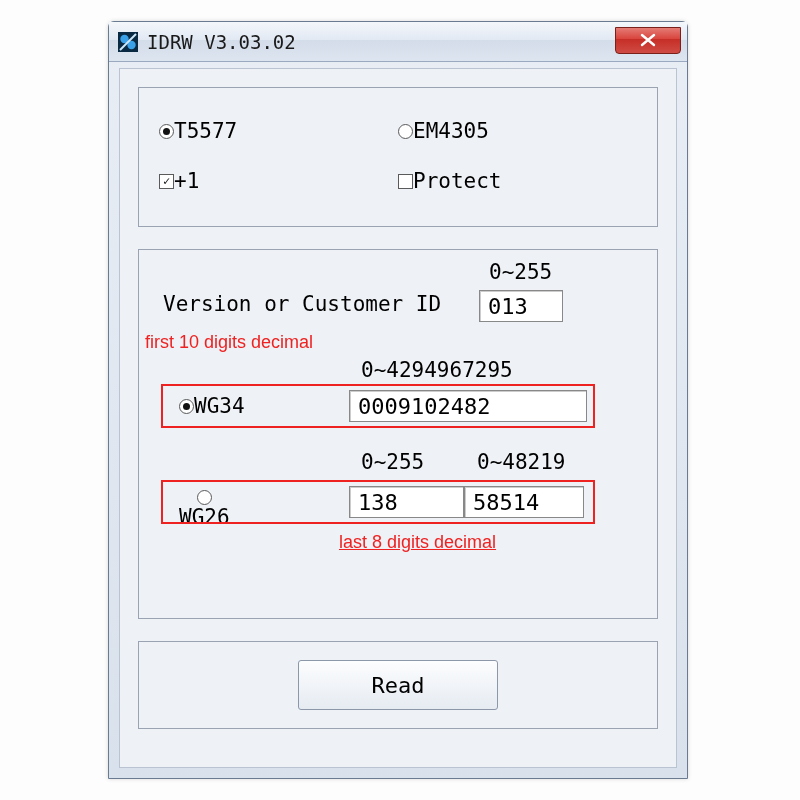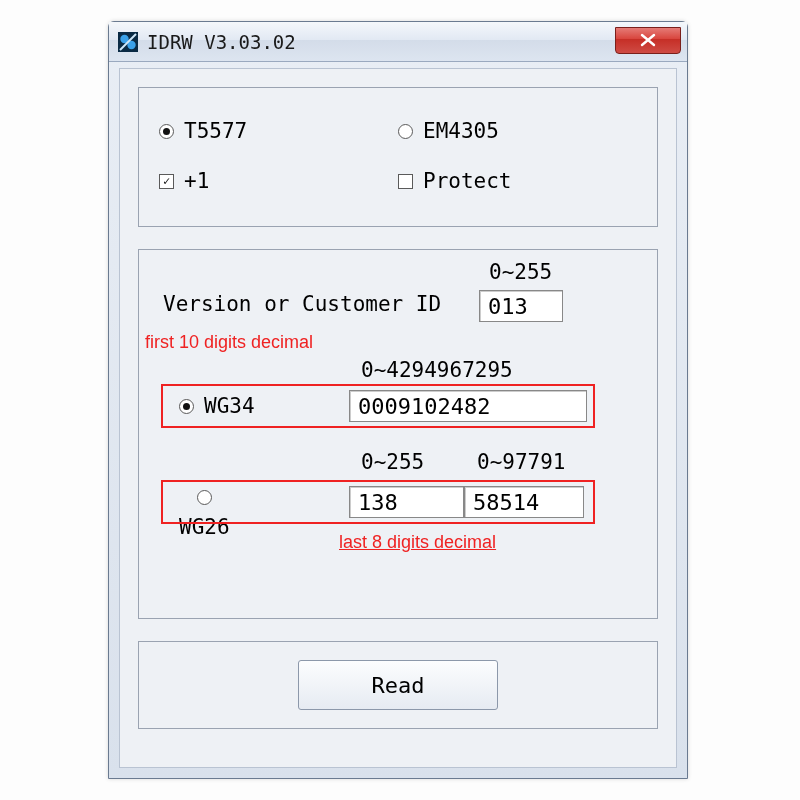--- a/index.html
+++ b/index.html
@@ -77,21 +77,21 @@
       background: #eef1f5;
       padding: 18px 20px;
       margin-bottom: 22px;
     }
     .group-top { height: 140px; }
     .group-mid { height: 370px; position: relative; }
     .group-btm { height: 88px; display:flex; align-items:center; gap: 16px; justify-content:center; padding: 16px 20px; margin-bottom:0;}
     .row { display:flex; align-items:center; height: 50px; }
     .col { width: 50%; display:flex; align-items:center; }
     .radio, .check {
-      display:inline-flex; align-items:center; gap:10px; cursor:pointer;
+      display:inline-flex; align-items:center; gap:0; cursor:pointer;
     }
     .radio-dot {
       width: 15px; height: 15px; border-radius: 50%;
       border: 1px solid #5a5a5a; background:#fff;
       display:inline-flex; align-items:center; justify-content:center;
     }
     .radio-dot.selected::after {
       content:""; width:7px; height:7px; border-radius:50%; background:#111;
     }
     .check-box {
@@ -187,21 +187,21 @@
 
         <div style="position:absolute; left:222px; top:108px;">0~4294967295</div>
         <span class="radio" style="position:absolute; left:40px; top:144px;">
           <span class="radio-dot selected"></span>
           <span>WG34</span>
         </span>
         <input class="txtbox" style="position: absolute; left: 210px; top: 140px; width: 238px;" value="0009102482">
         <div class="redbox" style="left:22px; top:134px; width:434px; height:44px;"></div>
 
         <div style="position:absolute; left:222px; top:200px;">0~255</div>
-        <div style="position:absolute; left:338px; top:200px;">0~97791</div>
+        <div style="position:absolute; left:338px; top:200px;">0~48219</div>
         <span class="radio" style="position:absolute; left:40px; top:240px;flex-direction:column;">
           <span class="radio-dot"></span>
           <span>WG26</span>
         </span>
         <input class="txtbox" style="position: absolute; left: 210px; top: 236px; width: 115px;" value="138">
         <input class="txtbox" style="position: absolute; left: 325px; top: 236px; width: 120px;" value="58514">
         <div class="redbox" style="left:22px; top:230px; width:434px; height:44px;"></div>
 
         <div class="annot" style="left:200px; top:282px;text-decoration:underline;">last 8 digits decimal</div>
       </div>

